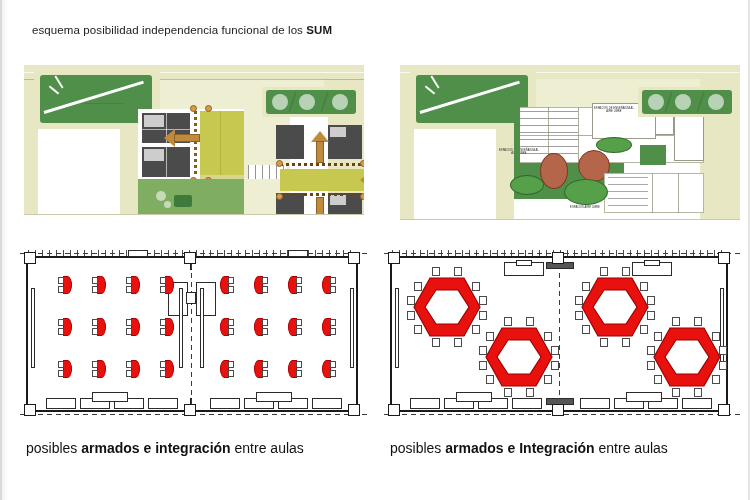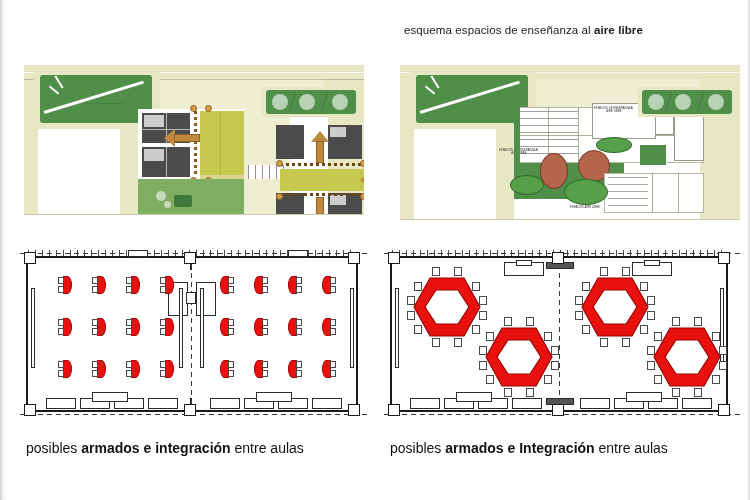--- a/index.html
+++ b/index.html
@@ -85,20 +85,23 @@
   .hex .hx .outer{fill:#e8110e;stroke:#9b0000;stroke-width:1.2;}
   .hex .hx .inner{fill:#ffffff;stroke:#9b0000;stroke-width:1.2;}
   .hch{position:absolute;width:8px;height:9px;border:.9px solid #4a4a4a;background:#fff;
       box-sizing:border-box;}
 </style>
 </head>
 <body>
 
 <div id="page">
 
+  <div class="panel cap" style="left:30px;top:24px;">
+    <span>esquema posibilidad independencia funcional de los </span><b>SUM</b>
+  </div>
 
   <div class="site" style="left:22px;top:45px;width:340px;height:170px;">
 
     <div class="sv cream" style="left:0;top:20px;width:340px;height:14px;"></div>
     <div class="sv cream" style="left:0;top:20px;width:14px;height:150px;"></div>
     <div class="sv cream" style="left:96px;top:20px;width:18px;height:150px;"></div>
     <div class="sv cream" style="left:300px;top:20px;width:40px;height:150px;"></div>
     <div class="sv cream2" style="left:114px;top:34px;width:186px;height:30px;"></div>
     <div class="sv lnw" style="left:0;top:27px;width:340px;height:1px;opacity:.75;"></div>
     <div class="sv lnd" style="left:0;top:34px;width:340px;height:.6px;opacity:.5;"></div>
@@ -178,23 +181,20 @@
     </div>
 
     <div class="arrow-lt" style="left:336px;top:126px;width:34px;height:18px;">
       <div class="tri-lt"></div>
 
     </div>
 
     <div class="sv" style="left:0;top:169px;width:340px;height:.6px;background:#c9c9ae;"></div>
   </div>
 
-  <div class="panel cap" style="left:402px;top:24px;">
-    <span>esquema espacios de enseñanza al </span><b>aire libre</b>
-  </div>
 
   <div class="site" style="left:398px;top:45px;width:340px;height:175px;">
     <div class="sv cream" style="left:0;top:20px;width:340px;height:14px;"></div>
     <div class="sv cream" style="left:0;top:20px;width:14px;height:155px;"></div>
     <div class="sv cream" style="left:96px;top:20px;width:18px;height:155px;"></div>
     <div class="sv cream2" style="left:114px;top:34px;width:186px;height:30px;"></div>
     <div class="sv cream" style="left:300px;top:20px;width:40px;height:155px;"></div>
     <div class="sv lnw" style="left:0;top:27px;width:340px;height:1px;opacity:.75;"></div>
 
     <div class="sv cream" style="left:10px;top:26px;width:126px;height:58px;"></div>

